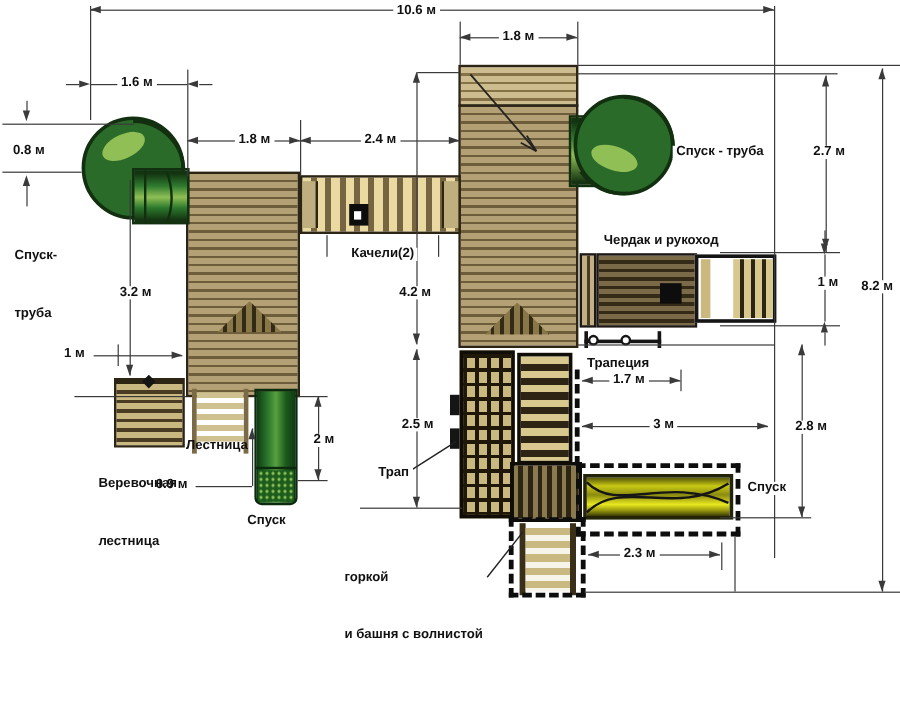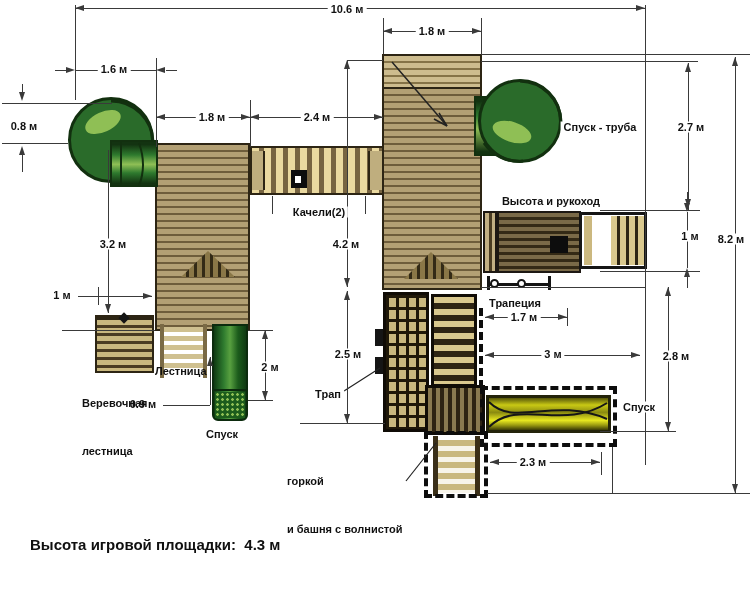--- a/index.html
+++ b/index.html
@@ -236,43 +236,46 @@
 
   <div class="t" style="left:347px;top:9px;">10.6 м</div>
   <div class="t" style="left:432px;top:31px;">1.8 м</div>
   <div class="t" style="left:114px;top:69px;">1.6 м</div>
   <div class="t" style="left:24px;top:126px;">0.8 м</div>
   <div class="t" style="left:212px;top:117px;">1.8 м</div>
   <div class="t" style="left:317px;top:117px;">2.4 м</div>
   <div class="t" style="left:600px;top:127px;">Спуск - труба</div>
   <div class="t" style="left:691px;top:127px;">2.7 м</div>
   <div class="t" style="left:731px;top:239px;">8.2 м</div>
-  <div class="t" style="left:551px;top:201px;">Высота и рукоход</div>
+  <div class="t" style="left:551px;top:201px;">Чердак и рукоход</div>
   <div class="t" style="left:690px;top:236px;">1 м</div>
   <div class="t" style="left:113px;top:244px;">3.2 м</div>
   <div class="t" style="left:62px;top:295px;">1 м</div>
   <div class="t" style="left:319px;top:212px;">Качели(2)</div>
   <div class="t" style="left:346px;top:244px;">4.2 м</div>
   <div class="t" style="left:348px;top:354px;">2.5 м</div>
   <div class="t" style="left:515px;top:303px;">Трапеция</div>
   <div class="t" style="left:524px;top:317px;">1.7 м</div>
   <div class="t" style="left:553px;top:354px;">3 м</div>
   <div class="t" style="left:676px;top:356px;">2.8 м</div>
   <div class="t" style="left:328px;top:394px;">Трап</div>
   <div class="t" style="left:143px;top:404px;">0.9 м</div>
   <div class="t" style="left:222px;top:434px;">Спуск</div>
   <div class="t" style="left:270px;top:367px;">2 м</div>
   <div class="t" style="left:639px;top:407px;">Спуск</div>
   <div class="t" style="left:533px;top:462px;">2.3 м</div>
 
+  <div class="tl" style="left:12px;top:173px;">
+    <div>Спуск-</div>
+    <div>труба</div>
+  </div>
   <div class="tl" style="left:82px;top:363px;">
     <div>Веревочная</div>
     <div>лестница</div>
   </div>
   <div class="tl" style="left:155px;top:363px;">Лестница</div>
   <div class="tl" style="left:287px;top:441px;">
     <div>горкой</div>
     <div>и башня с волнистой</div>
   </div>
 
-  <div class="footer-line" style="left:30px;top:536px;">Высота игровой площадки:  4.3 м</div>
 
 </div>
 
 </body></html>

